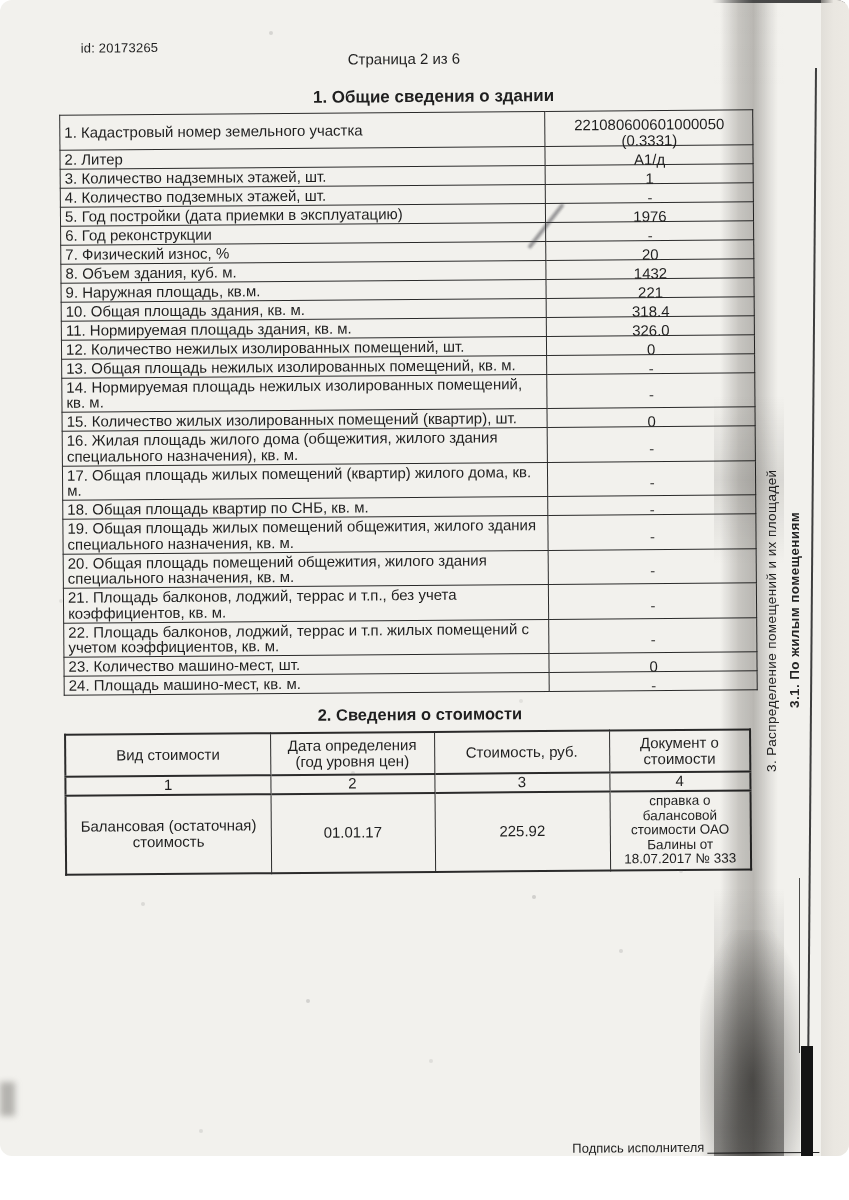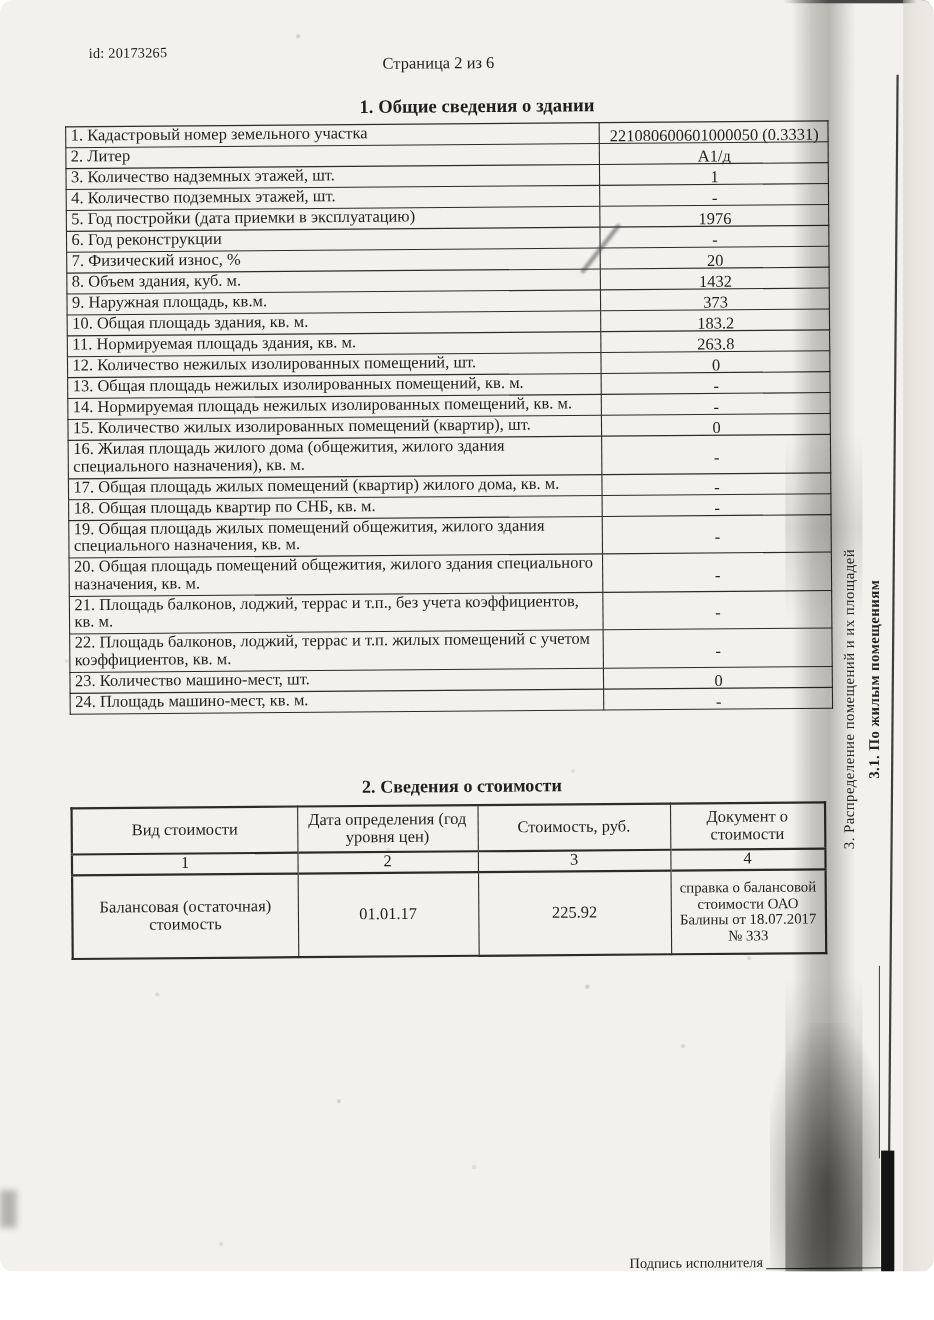--- a/index.html
+++ b/index.html
@@ -1,19 +1,19 @@
 <!DOCTYPE html>
 <html><head>
 <meta charset="utf-8">
 <style>
   html,body{margin:0;padding:0;background:#ffffff;}
   .screenshot{
     position:relative;width:849px;height:1156px;overflow:hidden;
     background:#f2f1ed;
-    font-family:Liberation Serif, serif;
+    font-family:Liberation Sans, sans-serif;
     color:#1f1f1f;
     border-radius:12px;
   }
   
   .scan-content{position:absolute;left:0;top:0;width:849px;height:1200px;
     transform:rotate(-0.45deg);transform-origin:420px 600px;}
 
   .doc-id{position:absolute;left:85px;top:38px;font-size:13px;letter-spacing:.2px;}
   .page-indicator{position:absolute;left:352px;top:50px;font-size:15px;}
 
@@ -118,29 +118,29 @@
           <tr>
             <td class="lbl">7. Физический износ, %</td>
             <td class="val"><span class="val-inner">20</span></td>
           </tr>
           <tr>
             <td class="lbl">8. Объем здания, куб. м.</td>
             <td class="val"><span class="val-inner">1432</span></td>
           </tr>
           <tr>
             <td class="lbl">9. Наружная площадь, кв.м.</td>
-            <td class="val"><span class="val-inner">373</span></td>
+            <td class="val"><span class="val-inner">221</span></td>
           </tr>
           <tr>
             <td class="lbl">10. Общая площадь здания, кв. м.</td>
-            <td class="val"><span class="val-inner">183.2</span></td>
+            <td class="val"><span class="val-inner">318.4</span></td>
           </tr>
           <tr>
             <td class="lbl">11. Нормируемая площадь здания, кв. м.</td>
-            <td class="val"><span class="val-inner">263.8</span></td>
+            <td class="val"><span class="val-inner">326.0</span></td>
           </tr>
           <tr>
             <td class="lbl">12. Количество нежилых изолированных помещений, шт.</td>
             <td class="val"><span class="val-inner">0</span></td>
           </tr>
           <tr>
             <td class="lbl">13. Общая площадь нежилых изолированных помещений, кв. м.</td>
             <td class="val"><span class="val-inner">-</span></td>
           </tr>
           <tr>

